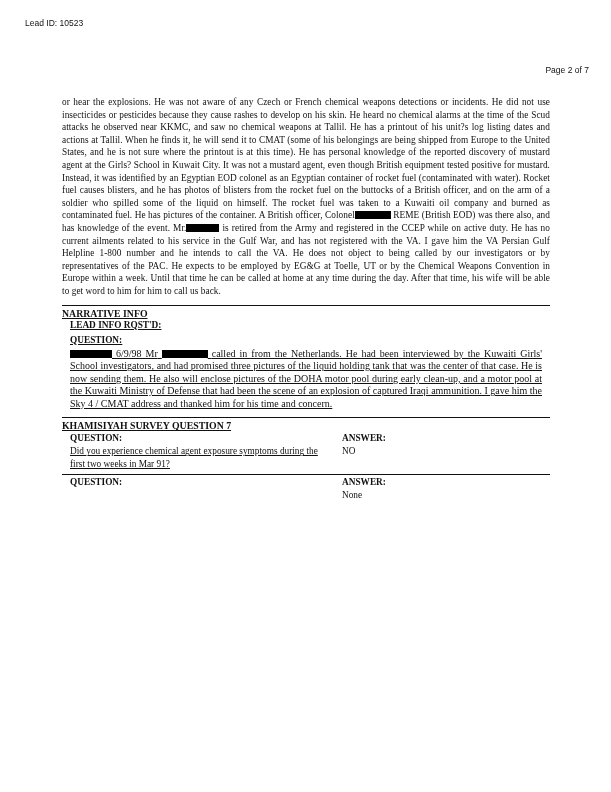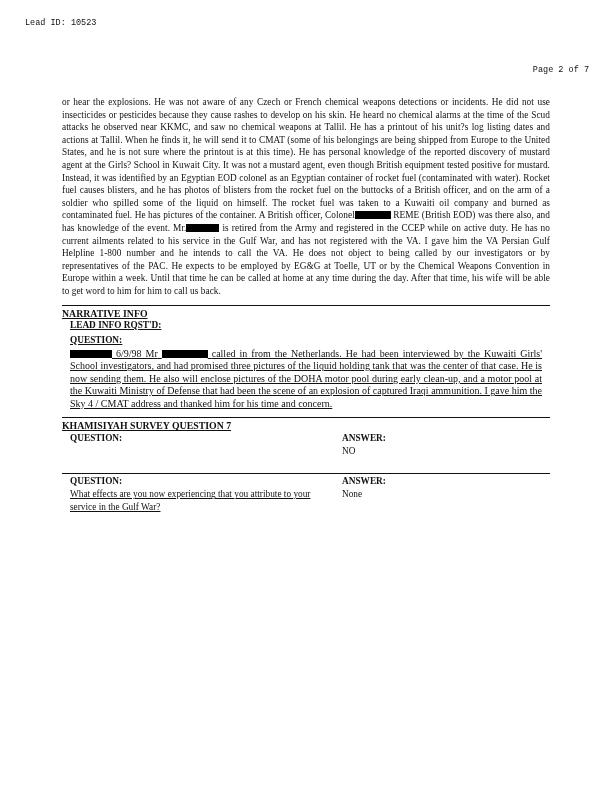--- a/index.html
+++ b/index.html
@@ -21,21 +21,21 @@
     height: 792px;
     box-sizing: border-box;
   }
   .header {
     position: absolute;
     top: 18px;
     left: 0;
     width: 611px;
     height: 16px;
     font-size: 8.5px;
-    font-family: Liberation Mono, monospace;
+    font-family: Liberation Sans, sans-serif;
   }
   .header .lead-id {
     position: absolute;
     left: 25px;
     top: 0;
     white-space: nowrap;
   }
   .header .page-num {
     position: absolute;
     right: 22px;
@@ -185,35 +185,35 @@
     <hr class="rule">
 
     <div class="section">
       <div class="section-title">KHAMISIYAH SURVEY QUESTION 7</div>
       <div class="qa-block">
         <div class="qa-head">
           <span class="q-label">QUESTION:</span>
           <span class="a-label">ANSWER:</span>
         </div>
         <div class="qa-body">
+          <div class="q-text">Did you experience chemical agent exposure symptoms during the first two weeks in Mar 91?</div>
           <div class="a-text">NO</div>
         </div>
       </div>
     </div>
 
     <div class="spacer-xs"></div>
     <hr class="rule">
 
     <div class="section">
       <div class="qa-block">
         <div class="qa-head">
           <span class="q-label">QUESTION:</span>
           <span class="a-label">ANSWER:</span>
         </div>
         <div class="qa-body">
-          <div class="q-text">What effects are you now experiencing that you attribute to your service in the Gulf War?</div>
           <div class="a-text">None</div>
         </div>
       </div>
     </div>
 
   </div>
 </div>
 
 </body></html>

